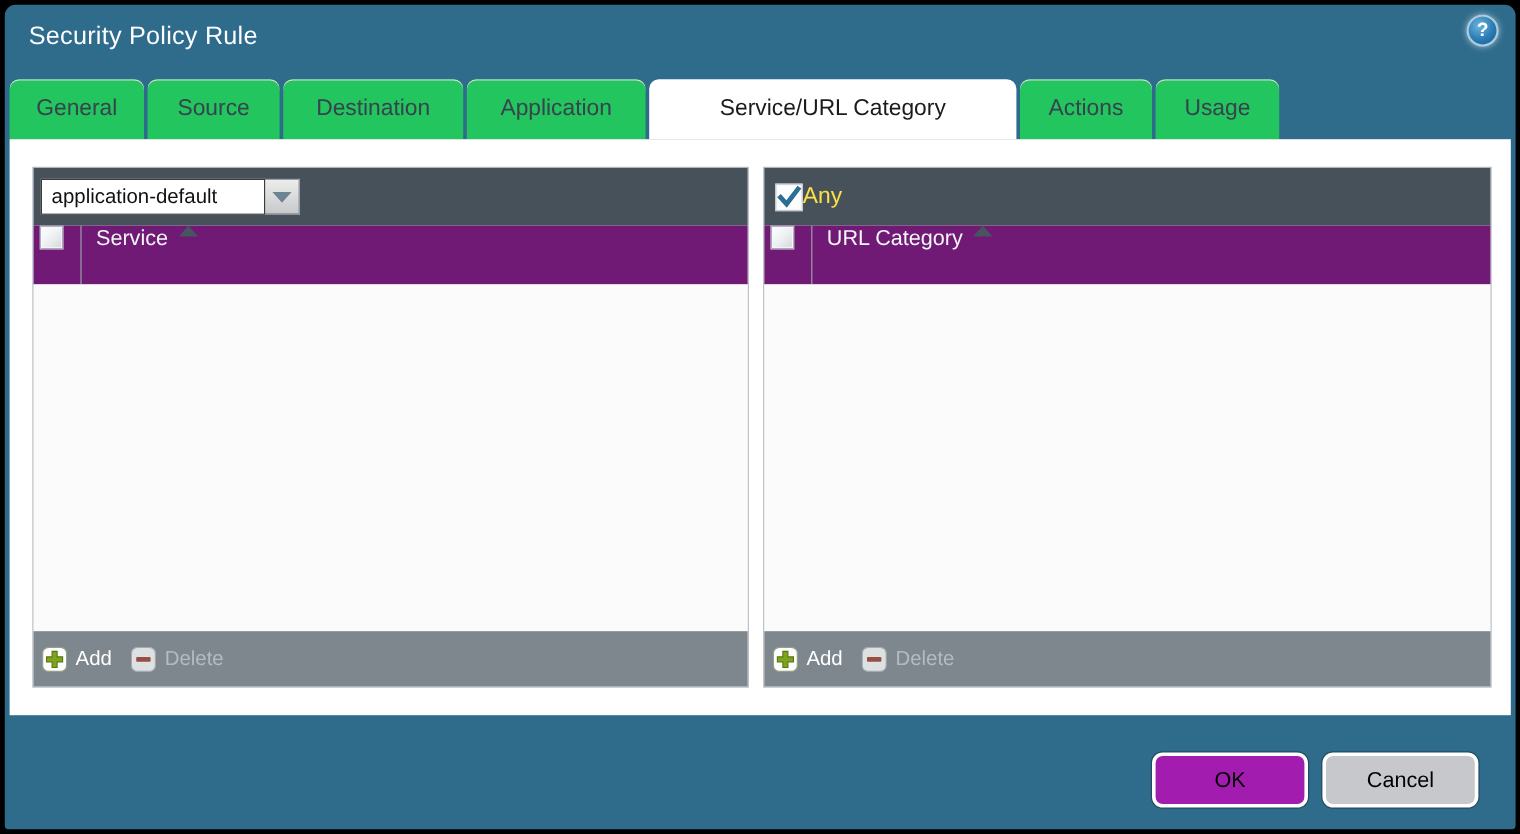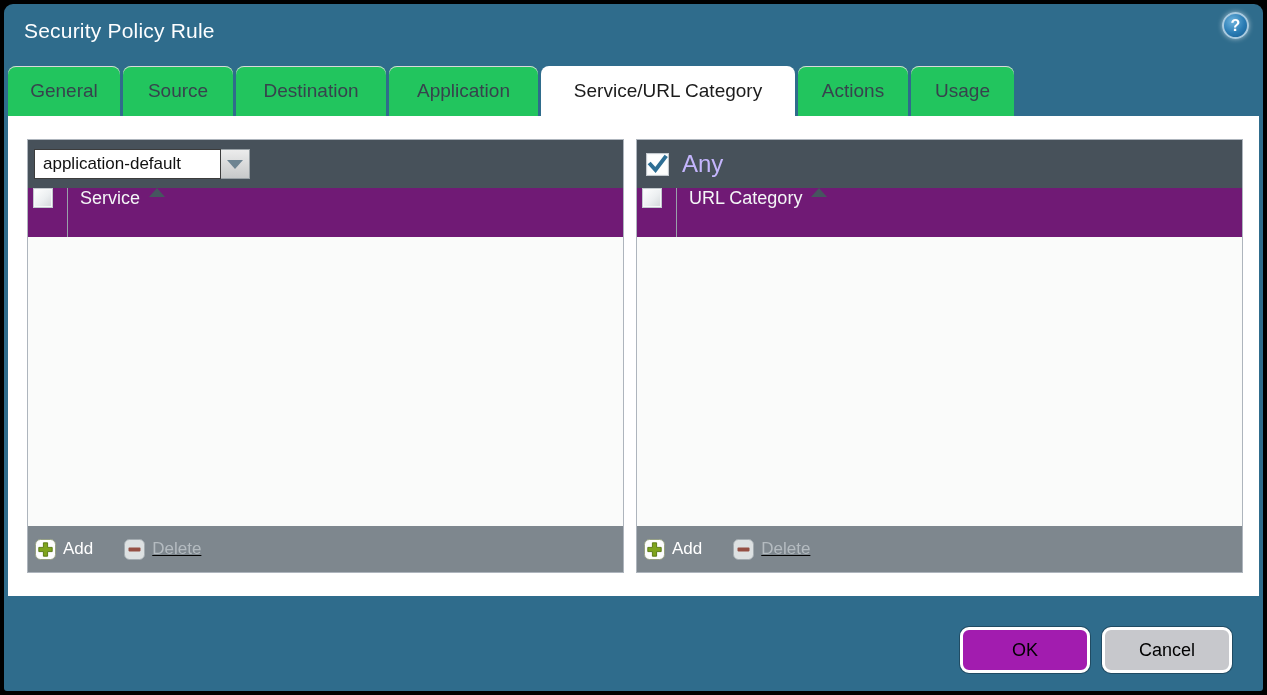--- a/index.html
+++ b/index.html
@@ -19,21 +19,21 @@
                justify-content:center; cursor:pointer; }
 
   
   .tabs { position:absolute; left:4px; top:62px; height:50px; display:flex; gap:3px; }
   .tab { height:50px; background:#22c55e; border-radius:8px 8px 0 0; color:#37434d;
          font-size:19px; display:flex; align-items:center; justify-content:center;
          cursor:pointer; box-shadow:inset 0 1px 0 #d9d9da; }
   .tab.active { background:#ffffff; color:#1b1b1b; box-shadow:none; }
   .tab-general{width:112px} .tab-source{width:110px} .tab-user{width:83px}
   .tab-destination{width:150px} .tab-application{width:149px}
-  .tab-service{width:254px} .tab-actions{width:110px} .tab-usage{width:103px}
+  .tab-service{width:306px} .tab-actions{width:110px} .tab-usage{width:103px}
 
   
   .content { position:absolute; left:4px; top:112px; width:1251px; height:480px; background:#ffffff; }
 
   .panel { position:absolute; top:23px; height:434px; border:1px solid #aeb5bd;
            display:flex; flex-direction:column; background:#fafbfa; }
   .panel-left  { left:19px;  width:597px; }
   .panel-right { left:628px; width:607px; }
 
   .panel-top { height:48px; background:#47515a; display:flex; align-items:center; flex:0 0 auto; }
@@ -50,34 +50,34 @@
             border:1px solid #98a0a5; border-left:none; display:flex; align-items:center; justify-content:center; }
   .tri-down { width:0; height:0; border-left:8px solid transparent; border-right:8px solid transparent;
               border-top:9px solid #6d8492; }
 
   
   .checkbox { width:20px; height:20px; border:1px solid #c3c9ce;
               background:linear-gradient(135deg,#ffffff 0%,#eceff1 55%,#d2d6d9 100%);
               box-shadow:inset 0 0 0 1px #f6f8f9; cursor:pointer; flex:0 0 auto; }
   .checkbox.big { width:23px; height:23px; background:#fdfefe; display:flex; align-items:center; justify-content:center; }
 
-  .any-label { color:#c4b5fd; font-size:24px; margin-left:13px; }
+  .any-label { color:#fde047; font-size:19px; }
 
   .colsep { width:1px; height:49px; background:#99a1aa; margin-left:14px; }
   .collabel { color:#f4f6f7; font-size:18px; margin-left:12px; }
   .tri-up { width:0; height:0; border-left:8px solid transparent; border-right:8px solid transparent;
             border-bottom:9px solid #46555f; margin-left:9px; }
 
   
   .footbtn { background:none; border:none; display:flex; align-items:center; gap:7px;
              cursor:pointer; font-family:inherit; padding:0; }
   .footbtn .lbl { font-size:17px; color:#ffffff; }
   .footbtn.disabled { cursor:default; }
   .footbtn.disabled .lbl { color:#b4bbc0; }
-  .footbtn + .footbtn { margin-left:31px;text-decoration:underline; }
+  .footbtn + .footbtn { margin-left:16px; }
 
   
   .action-btn { position:absolute; top:623px; width:130px; height:46px; border-radius:9px;
                 border:3px solid #ffffff; font-size:18px; color:#000; cursor:pointer;
                 font-family:inherit; box-shadow:0 0 0 1px rgba(20,50,65,.55); }
   .btn-ok { left:956px; background:#a21caf; }
   .btn-cancel { left:1098px; background:#c7c8cc; }
 </style>
 </head>
 <body>

